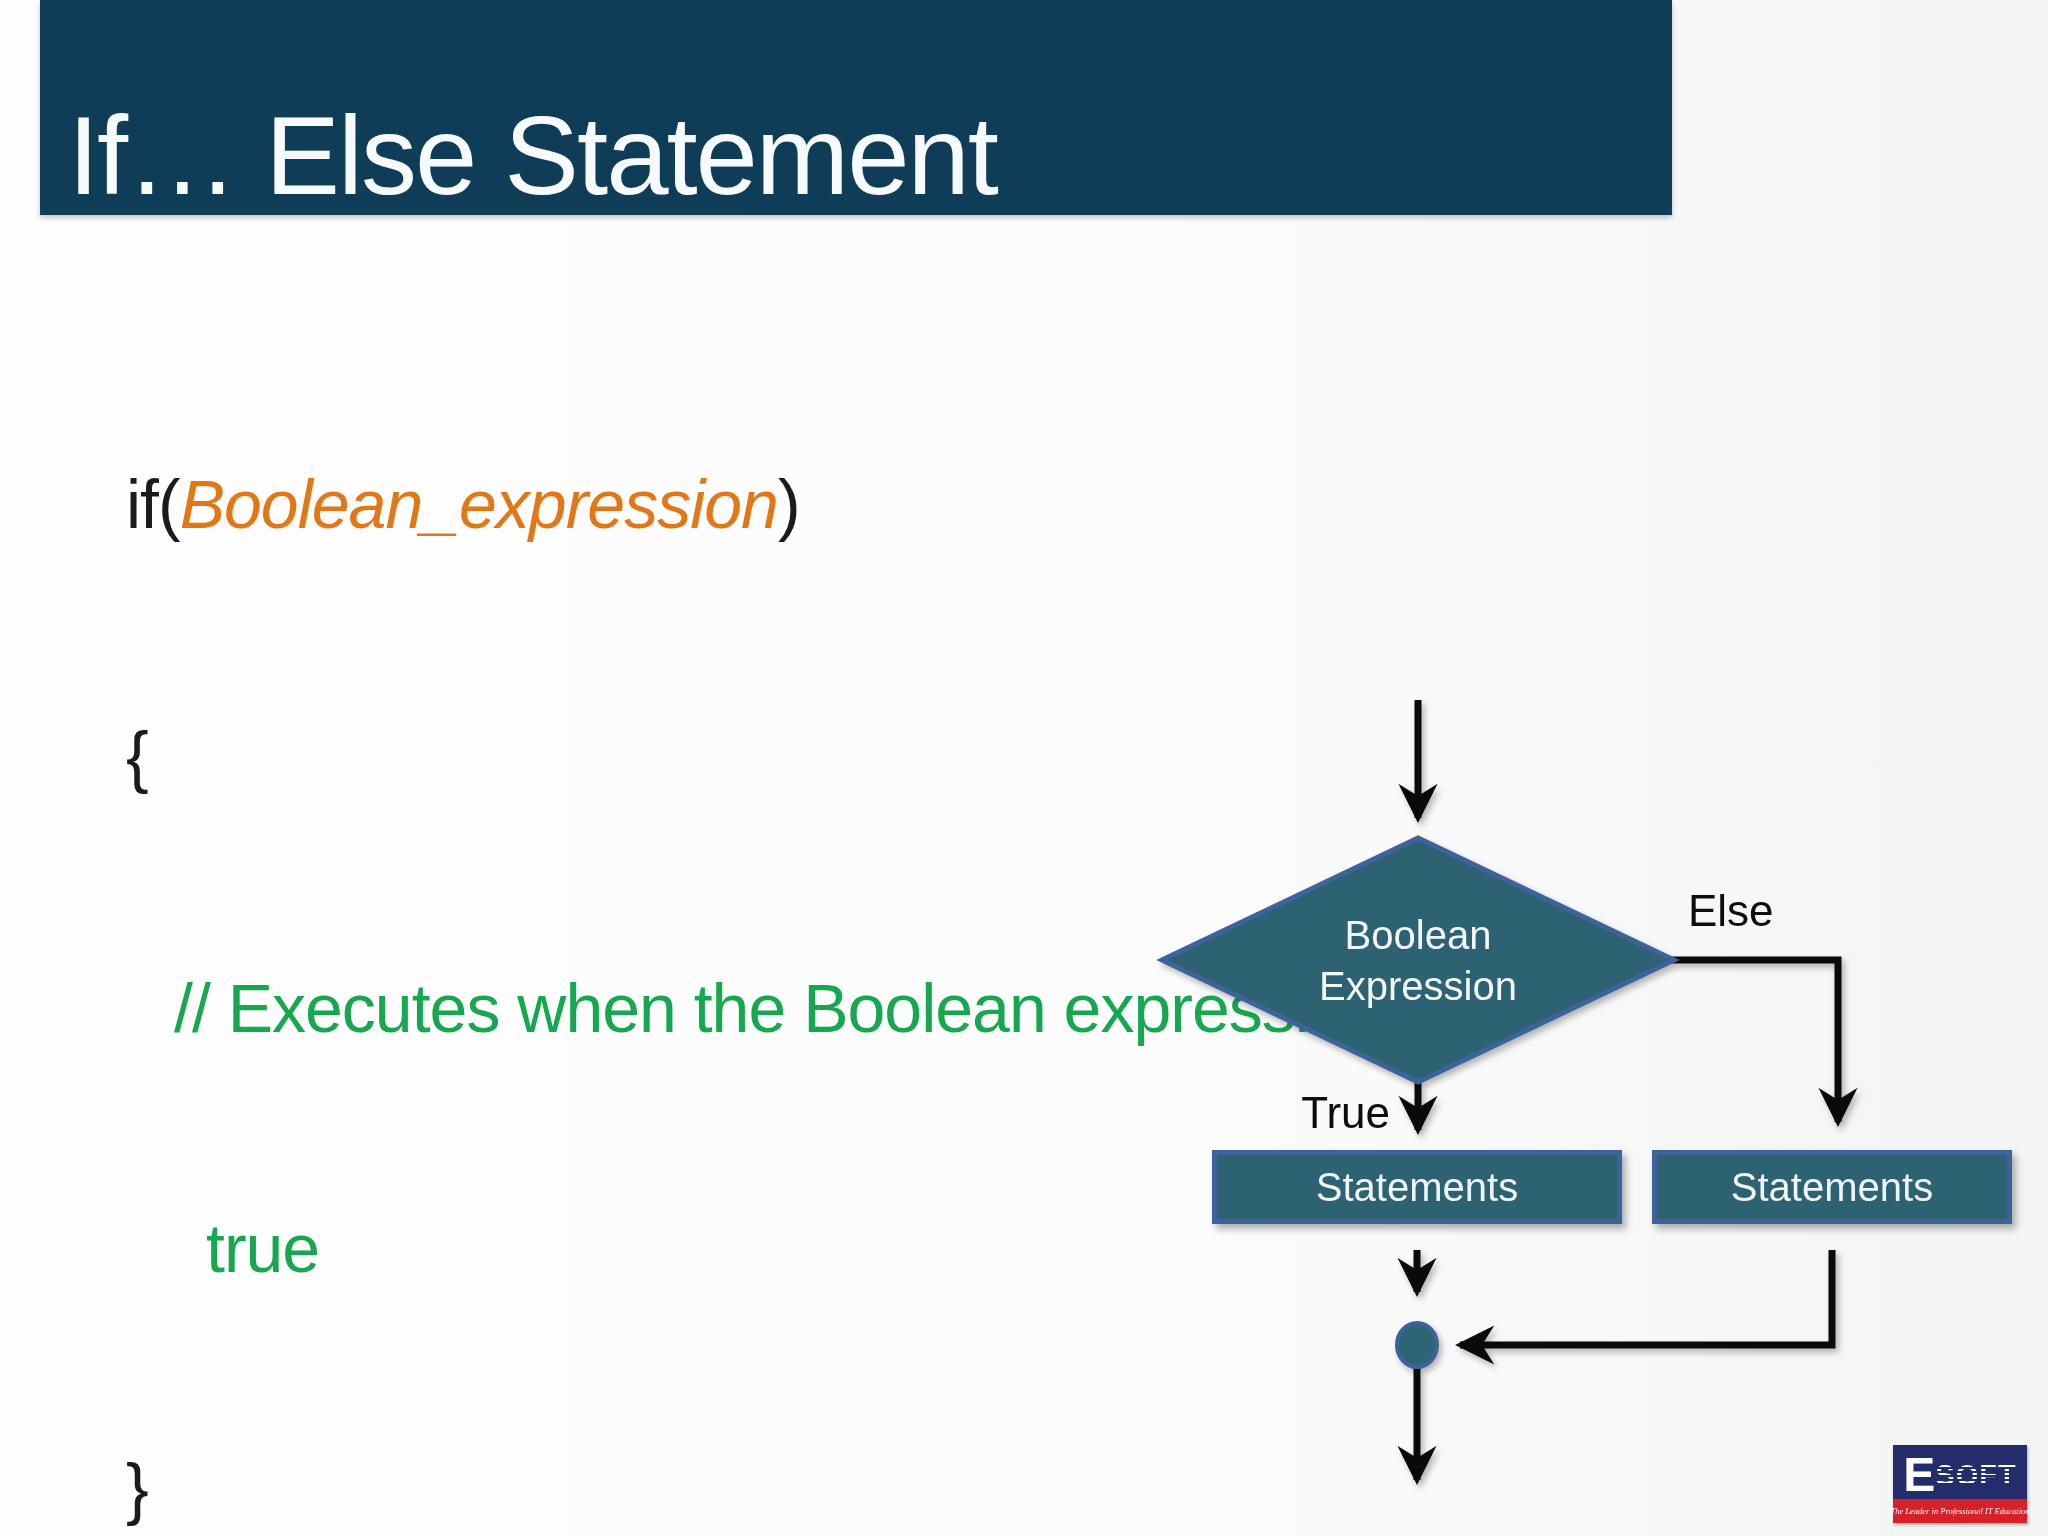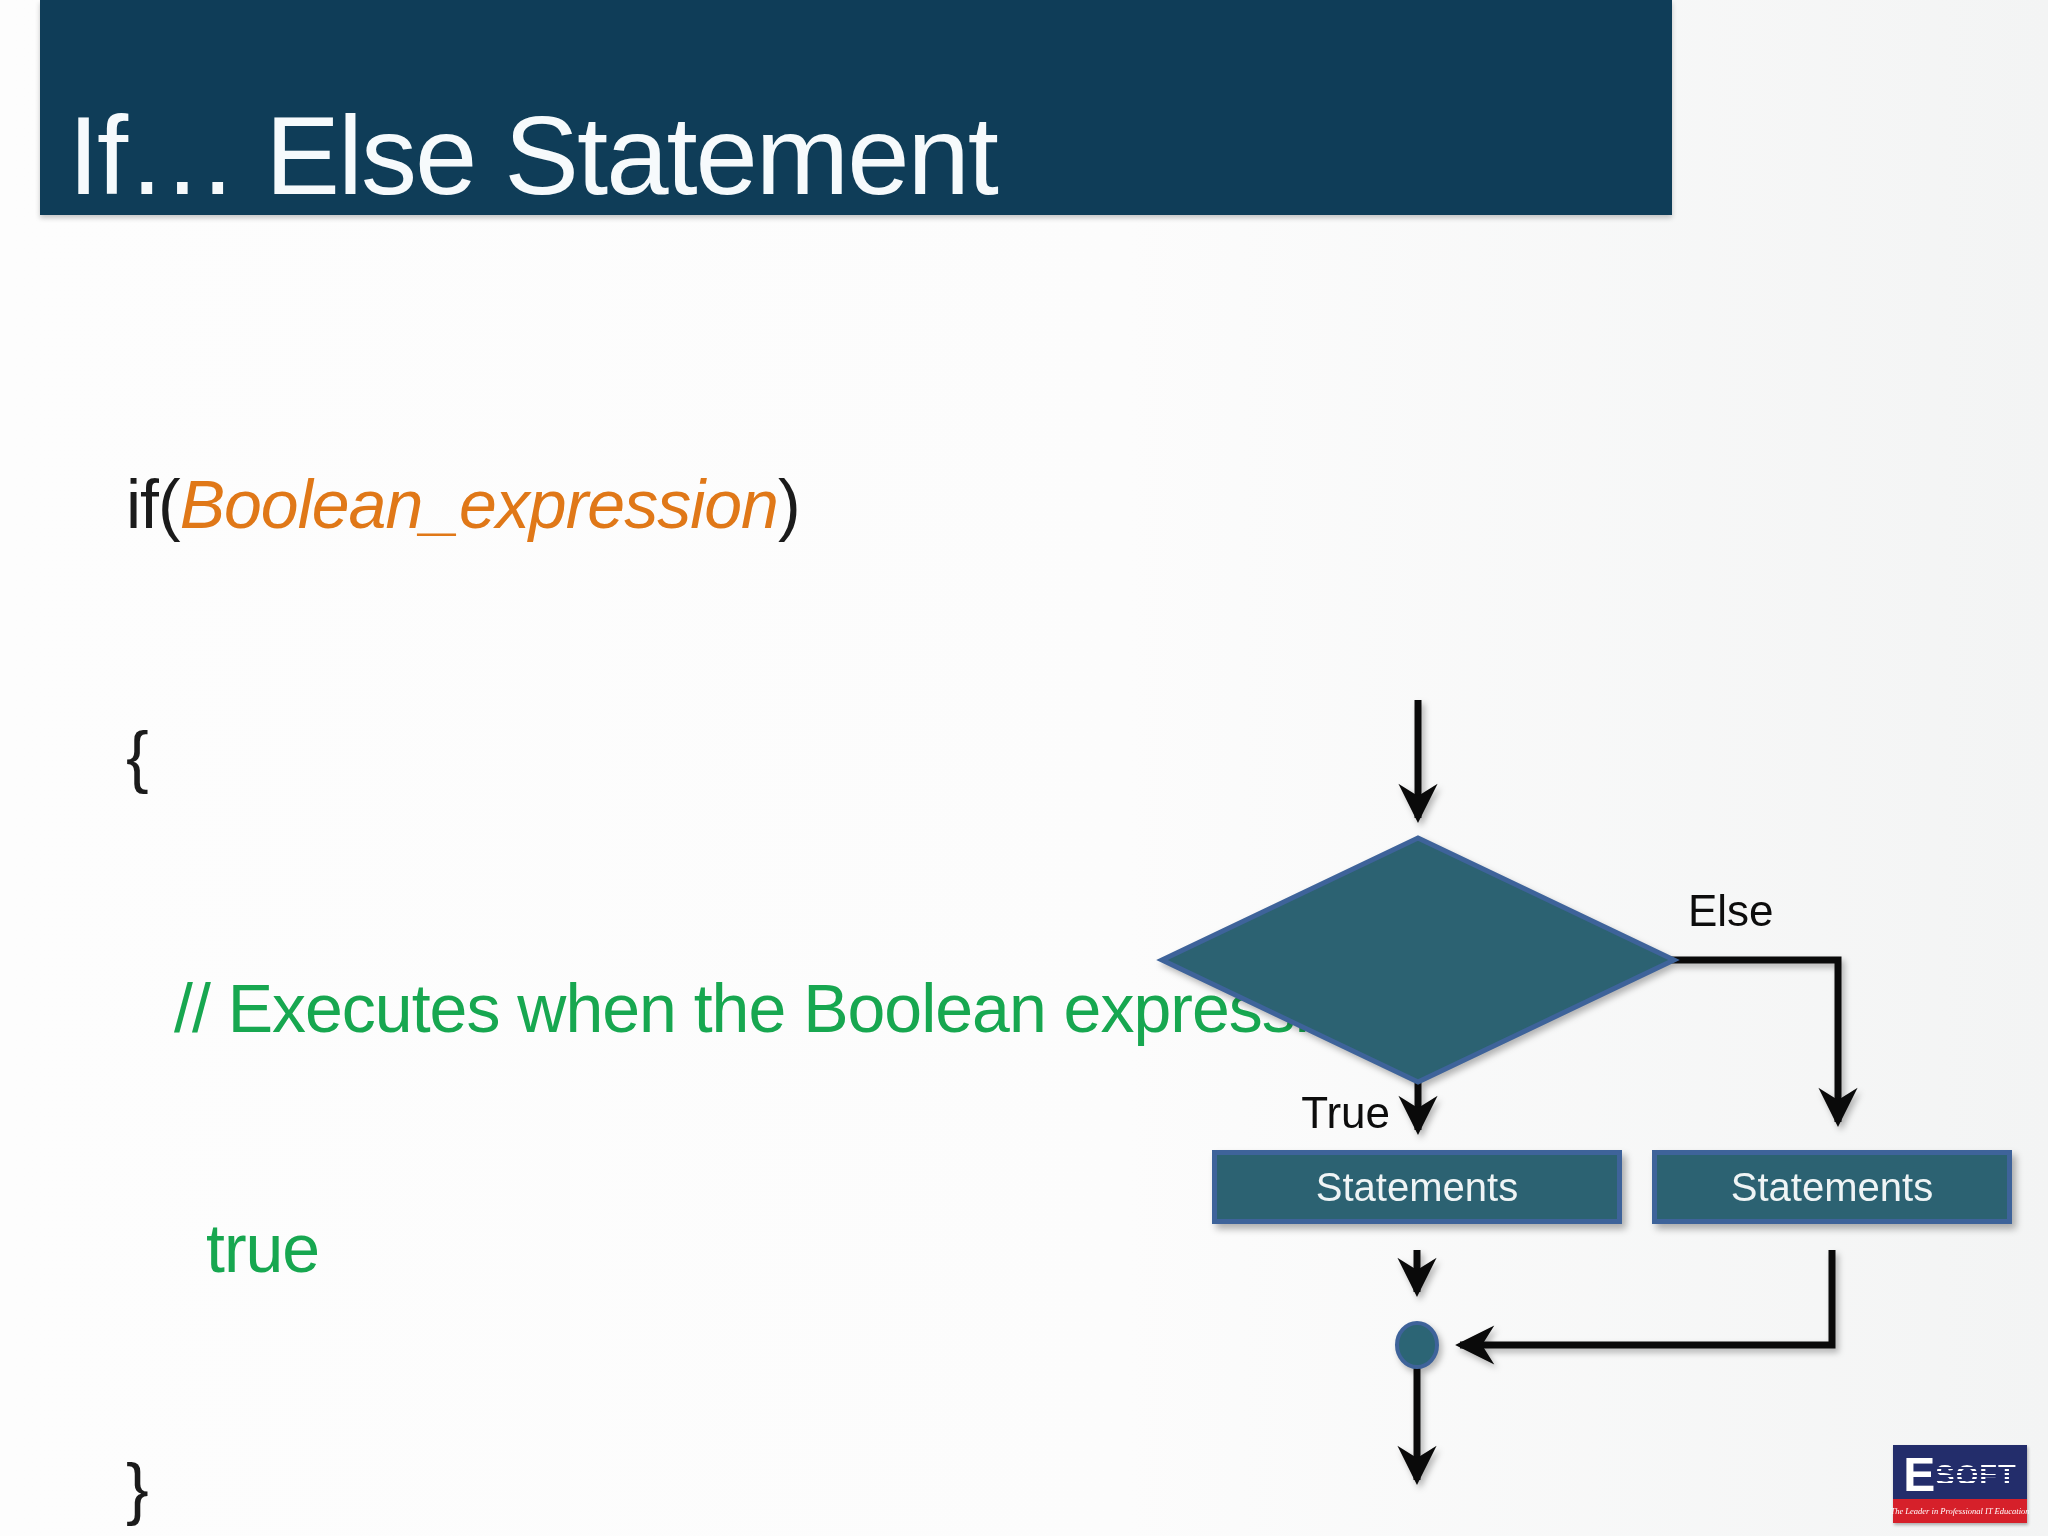--- a/index.html
+++ b/index.html
@@ -103,20 +103,21 @@
       <path d="M1418,1082 V1130" marker-end="url(#ah)"></path>
       <path d="M1671,960 H1838 V1122" marker-end="url(#ah)"></path>
       <path d="M1417,1250 V1292" marker-end="url(#ah)"></path>
       <path d="M1832,1250 V1345 H1460" marker-end="url(#ah)"></path>
       <path d="M1417,1367 V1480" marker-end="url(#ah)"></path>
     </g>
     <polygon points="1418,838 1674,960 1418,1082 1162,960" fill="#2C6272" stroke="#3E639A" stroke-width="5"></polygon>
     <ellipse cx="1417" cy="1345" rx="20" ry="22" fill="#2C6575" stroke="#3E639A" stroke-width="4"></ellipse>
   </svg>
 
+  <div class="decision-label">Boolean Expression</div>
   <div class="flow-label" style="left:1230px;top:1088px;width:160px;text-align:right;">True</div>
   <div class="flow-label" style="left:1688px;top:886px;">Else</div>
   <div class="stmt-box left">Statements</div>
   <div class="stmt-box right">Statements</div>
 
   <div class="esoft-logo">
     <div class="logo-row">
       <span class="logo-initial">E</span>
         <span class="logo-rest">SOFT</span>
     </div>

